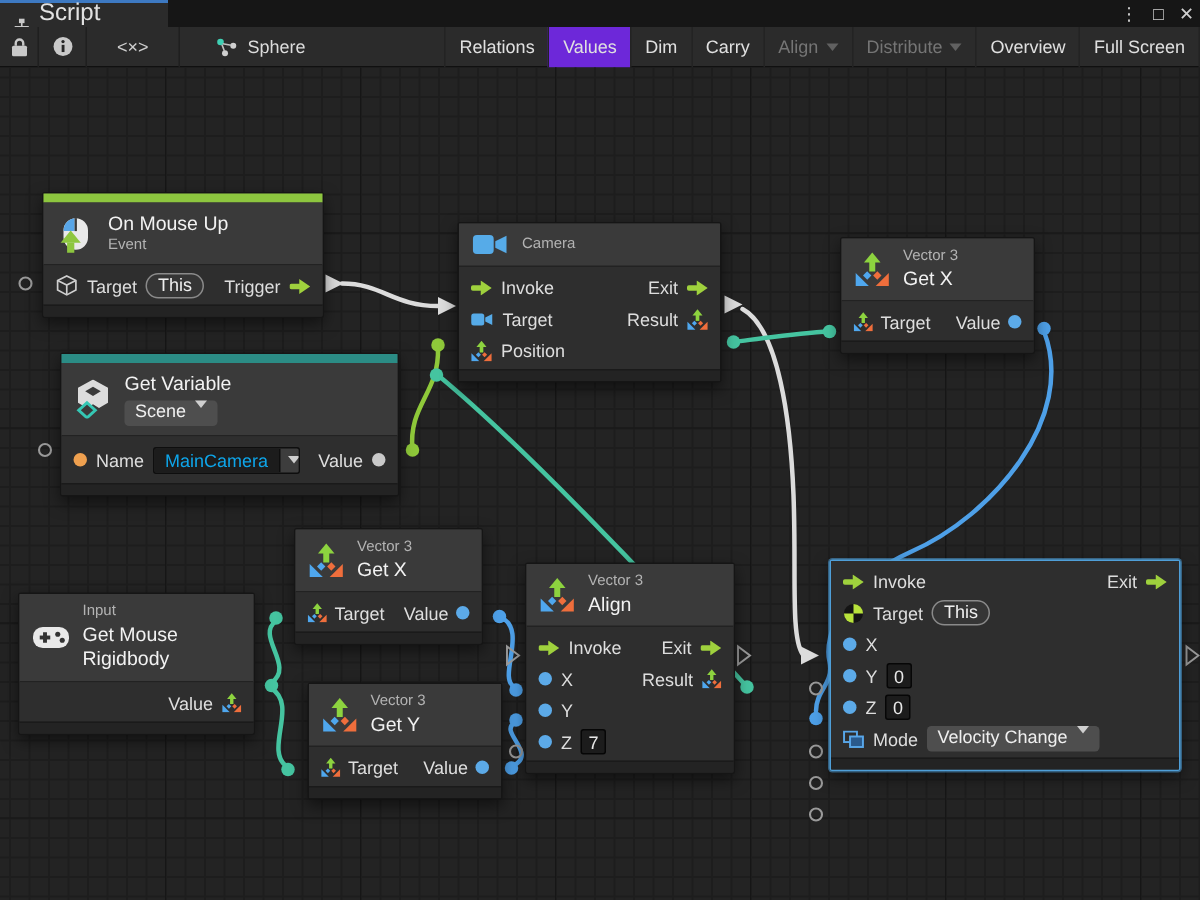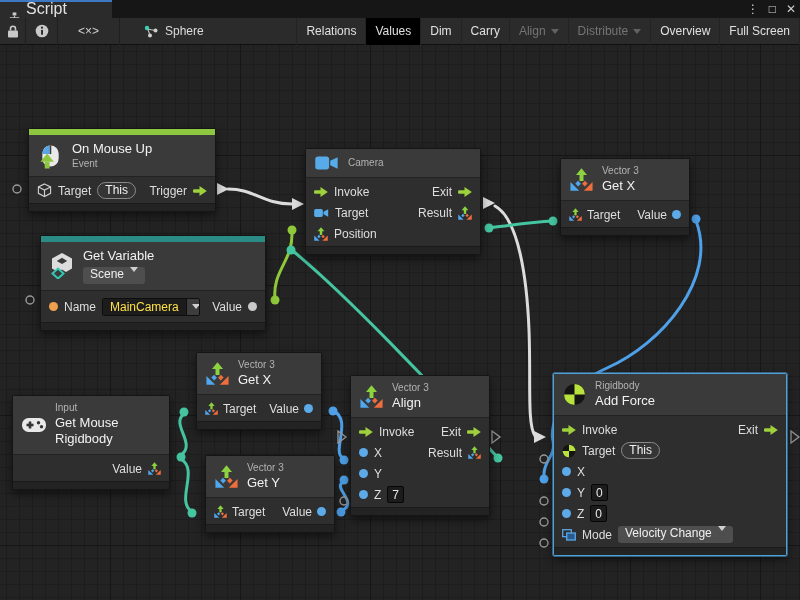--- a/index.html
+++ b/index.html
@@ -15,21 +15,21 @@
     gap:10px; color:#cfcfcf; font-size:12px; }
   .winctl span { cursor:default; }
 
   
   .toolbar { position:absolute; left:0; top:18px; width:800px; height:27px; background:#2b2b2b;
     border-bottom:1px solid #101010; display:flex; align-items:center; color:#dcdcdc; font-size:12px; }
   .tseg { height:27px; display:flex; align-items:center; justify-content:center;
     border-right:1px solid #1f1f1f; padding:0 10px; }
   .tbtn { height:27px; display:flex; align-items:center; padding:0 9px; border-left:1px solid #232323;
     color:#e0e0e0; white-space:nowrap; }
-  .tbtn.active { background:#000000; }
+  .tbtn.active { background:#6d28d9; }
   .tbtn.disabled { color:#757575; }
   .sm-caret { width:0; height:0; border-left:4px solid transparent; border-right:4px solid transparent;
     border-top:5px solid #9a9a9a; display:inline-block; margin-left:5px; }
   .tbtn.disabled .sm-caret { border-top-color:#616161; }
   .zoom-track { width:82px; height:2px; background:#5c5c5c; position:relative; margin:0 6px; }
   .zoom-handle { position:absolute; right:-5px; top:-5px; width:12px; height:12px; border-radius:50%;
     background:#a9a9a9; }
 
   
   .canvas { position:absolute; left:0; top:45px; width:800px; height:555px; background-color:#232323;
@@ -64,21 +64,21 @@
   .node-footer { height:8px; background:#232323; border-top:1px solid #1a1a1a; }
   .port-dot { width:9px; height:9px; border-radius:50%; display:inline-block; flex:0 0 auto; }
   .dot-blue { background:#5caae8; } .dot-orange { background:#efa04f; } .dot-gray { background:#c9c9c9; }
   .chip { display:inline-flex; align-items:center; gap:5px; border:1px solid #8a8a8a; border-radius:9px;
     padding:0 7px; height:17px; background:#353535; color:#efefef;flex-direction:column; }
   .dd { display:inline-flex; align-items:flex-start; gap:6px; background:#4e4e4e; border-radius:3px;
     height:17px; padding:0 7px; color:#efefef; }
   .dd .sm-caret { margin-left:0; border-top-color:#cfcfcf; }
   .field-dd { display:inline-flex; align-items:stretch; height:18px; border:1px solid #0e0e0e; border-radius:2px;
     overflow:hidden; }
-  .field-dd .val { background:#1c1c1c; color:#fde047; padding:0 7px; display:flex; align-items:center; }
+  .field-dd .val { background:#1c1c1c; color:#0ea5e9; padding:0 7px; display:flex; align-items:center; }
   .field-dd .caretcell { background:#3d3d3d; width:17px; display:flex; align-items:center; justify-content:center;
     border-left:1px solid #0e0e0e; }
   .litbox { background:#1c1c1c; border:1px solid #060606; border-radius:2px; min-width:15px; height:17px;
     padding:0 4px; display:inline-flex; align-items:center; justify-content:center; color:#e8e8e8; }
 </style>
 </head>
 <body>
 
 <div class="tabbar">
   <div class="tab">
@@ -554,33 +554,20 @@
     <div class="row">
       <span class="port-dot dot-blue"></span>
       <span>Z</span>
       <span class="litbox">7</span>
     </div>
   </div>
   <div class="node-footer"></div>
 </div>
 
 <div class="node selected" style="left:553px;top:373px;width:234px;">
-  <div class="node-header">
-    <span class="hicon">
-      <svg width="23" height="23" viewBox="0 0 22 22">
-          <circle cx="11" cy="11" r="10" fill="#141414"></circle>
-          <path d="M11 1 A10 10 0 0 1 21 11 L11 11 Z" fill="#b8e23c"></path>
-          <path d="M11 21 A10 10 0 0 1 1 11 L11 11 Z" fill="#b8e23c"></path>
-        </svg>
-    </span>
-    <span>
-      <div class="node-cat">Rigidbody</div>
-      <div class="node-title">Add Force</div>
-    </span>
-  </div>
   <div class="node-body">
     <div class="row">
       <span class="hicon">
           <svg width="14" height="10" viewBox="0 0 14 10">
             <rect x="0" y="3.2" width="7.5" height="3.6" rx="1.2" fill="#9fd13d"></rect>
             <polygon points="6.5,0 13.8,5 6.5,10" fill="#9fd13d"></polygon>
           </svg>
         </span>
       <span>Invoke</span>
       <span class="spacer"></span>

